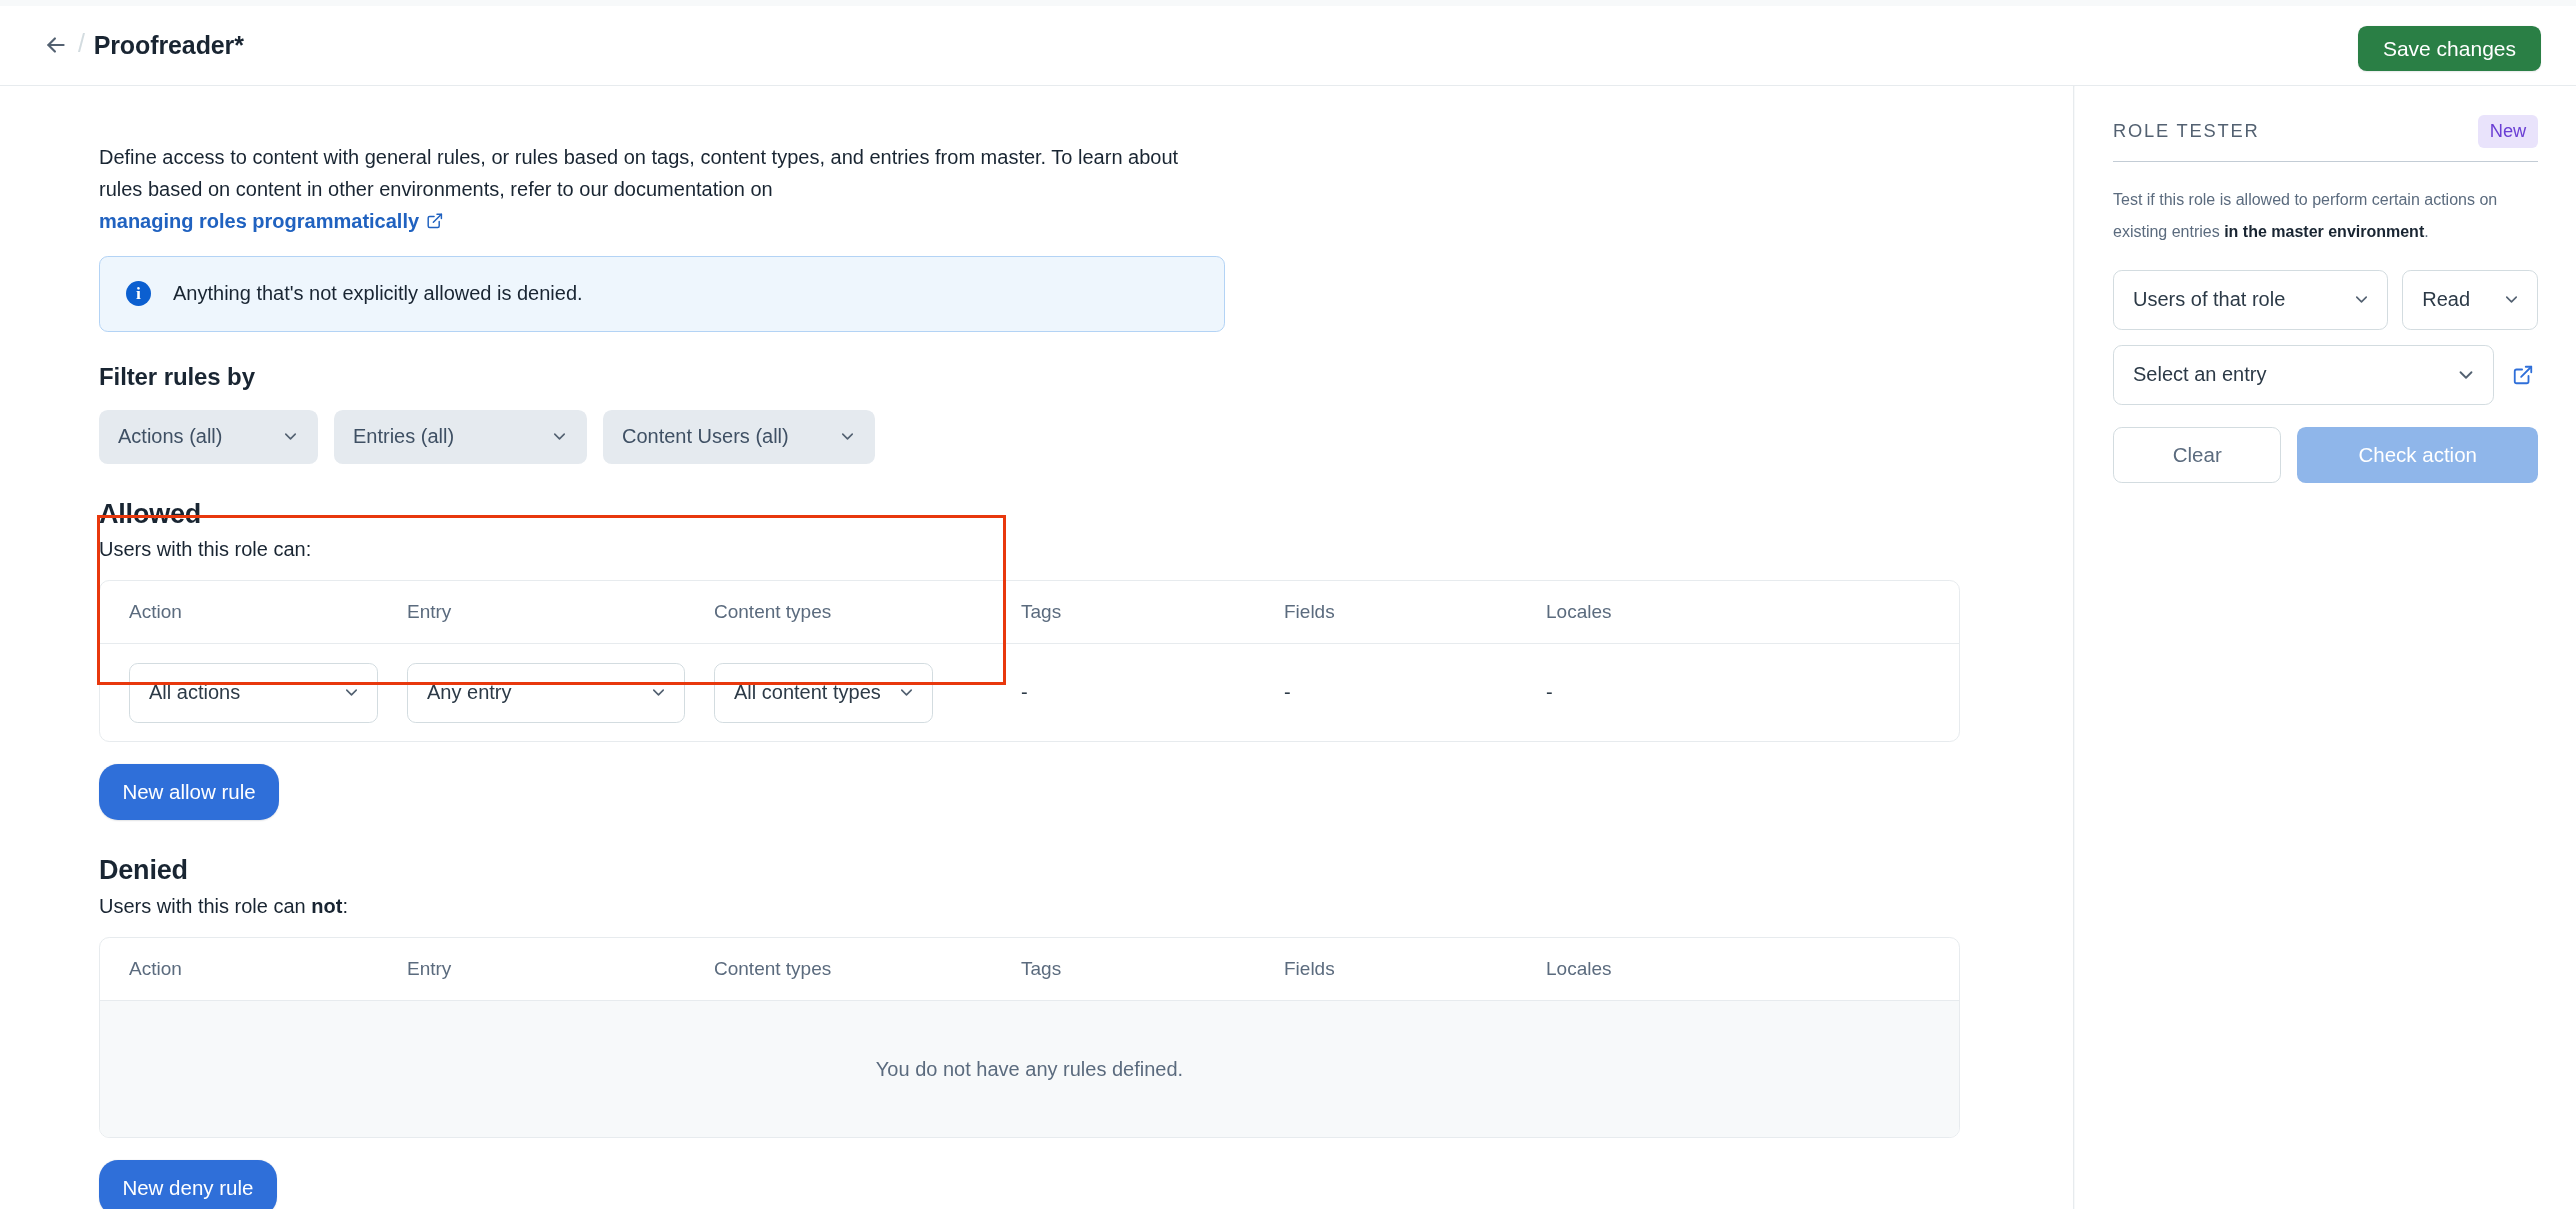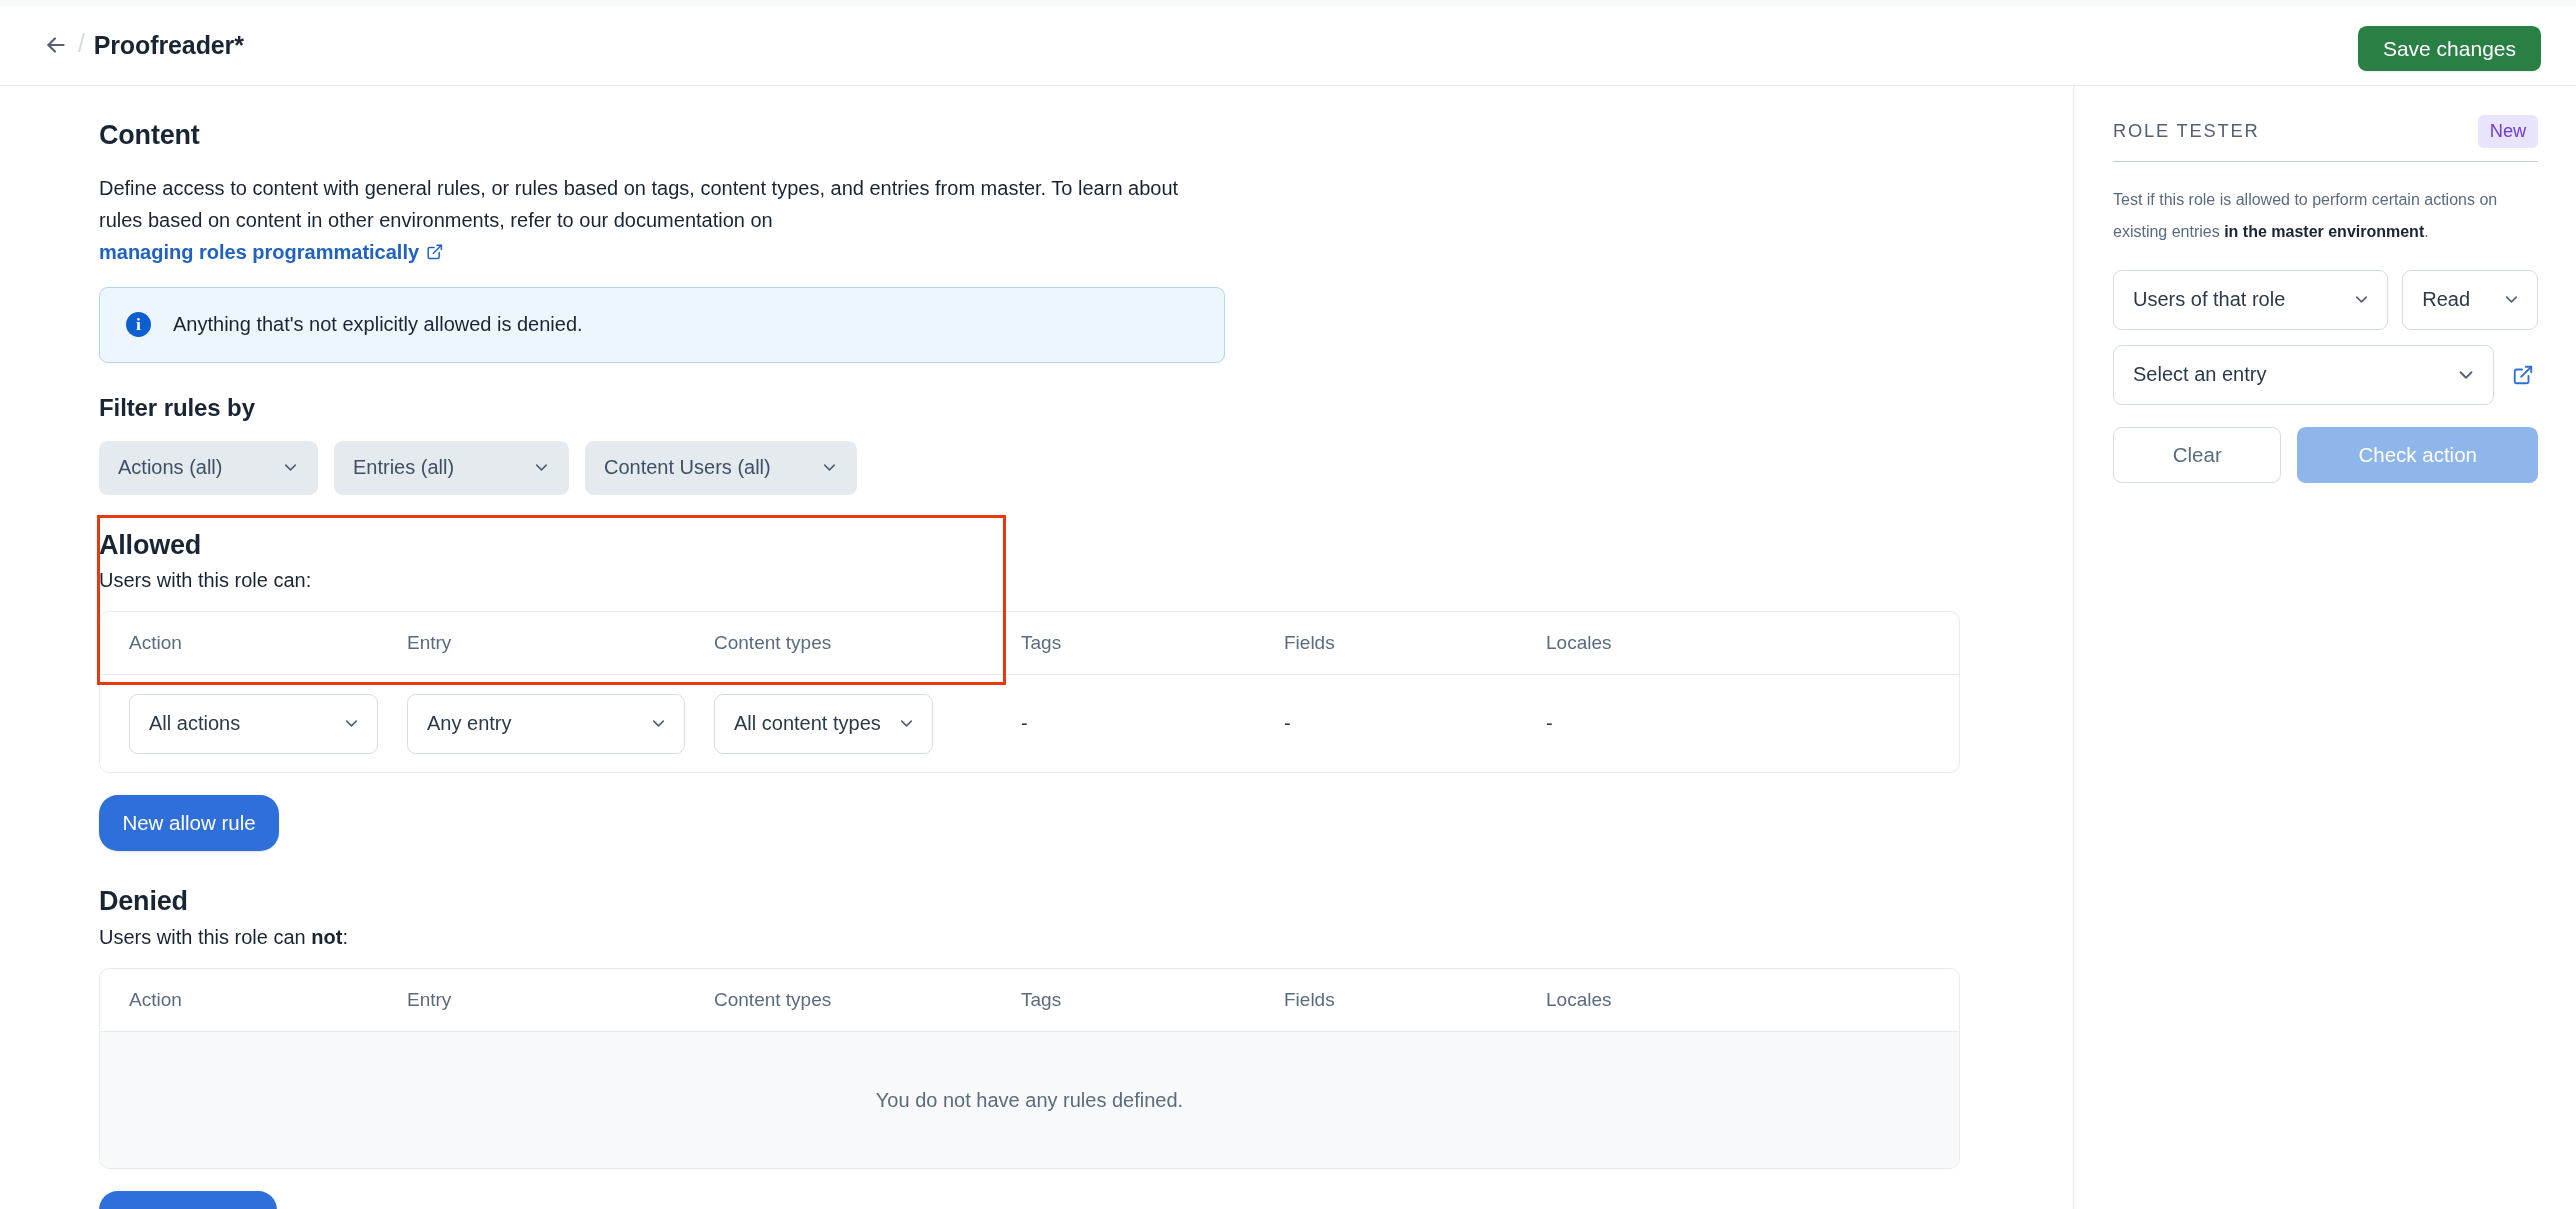--- a/index.html
+++ b/index.html
@@ -92,21 +92,21 @@
 
   .filter-row { margin-top: 19px; display: flex; gap: 16px; }
   .pill {
     height: 54px; background: #e5eaef; border: none; border-radius: 8.8px;
     display: inline-flex; align-items: center; justify-content: space-between;
     padding: 0 17.6px 0 19px; cursor: pointer;
     font-size: 20px; color: #3f5064;
     font-family: "Liberation Sans", sans-serif;
   }
   .pill.w1 { width: 219px; }
-  .pill.w2 { width: 235px; }
+  .pill.w2 { width: 253px; }
   .pill.w3 { width: 272px; }
   .chev { color: #536171; display: inline-flex; margin-left: 11.7px; }
 
   .group-head { margin-top: 35px; }
   .group-head .gt { font-size: 27px; font-weight: 700; color: #192532; letter-spacing: -0.2px; }
   .group-head .gs { margin-top: 8.8px; font-size: 20px; color: #192532; }
 
   .rules-table {
     margin-top: 19px;
     width: 1861px;
@@ -209,21 +209,20 @@
   </div>
   <span class="crumb-sep">/</span>
   <span class="crumb-title">Proofreader*</span>
   <button class="save-btn">Save changes</button>
 </div>
 
 <div class="page">
 
   <div class="main">
 
-    <h2 class="section-title">Content</h2>
 
     <div class="desc">
       <span>Define access to content with general rules, or rules based on tags, content types, and entries from master. To learn about rules based on content in other environments, refer to our documentation on</span><br>
       <a class="doc-link">
         <span>managing roles programmatically</span>
         <svg width="17.6" height="17.6" viewBox="0 0 24 24" fill="none" stroke="currentColor" stroke-width="2" stroke-linecap="round" stroke-linejoin="round">
           <path d="M18 13v6a2 2 0 0 1-2 2H5a2 2 0 0 1-2-2V8a2 2 0 0 1 2-2h6"></path>
           <polyline points="15 3 21 3 21 9"></polyline>
           <line x1="10" y1="14" x2="21" y2="3"></line>
         </svg>

